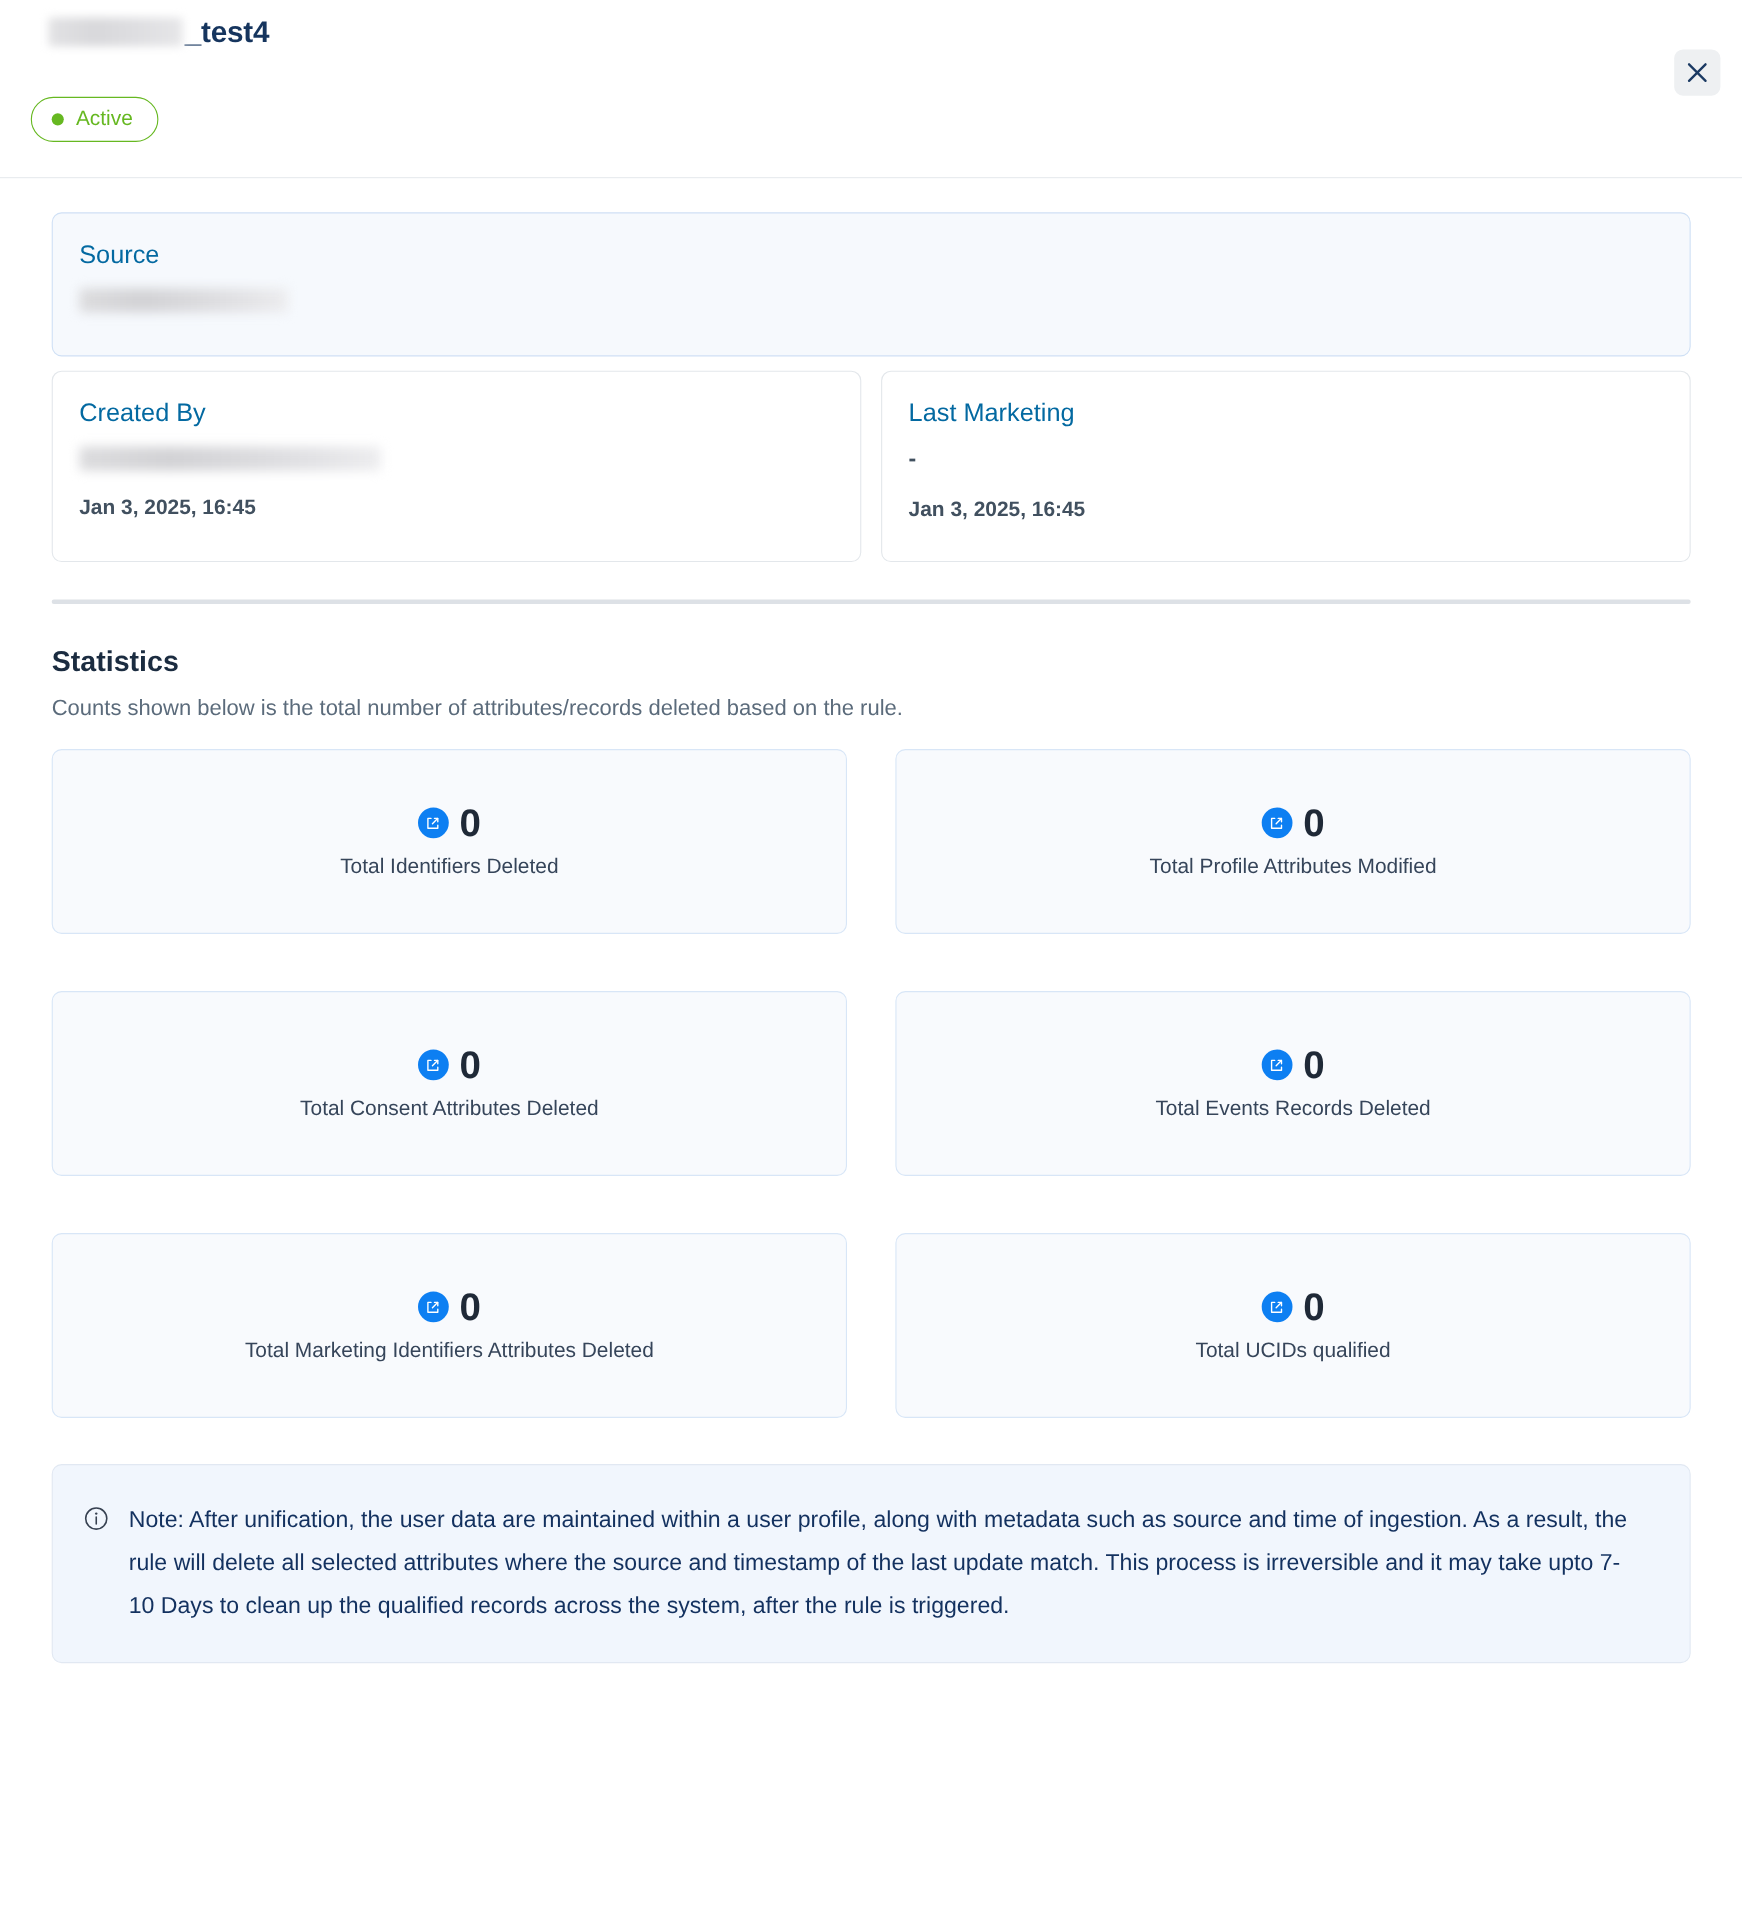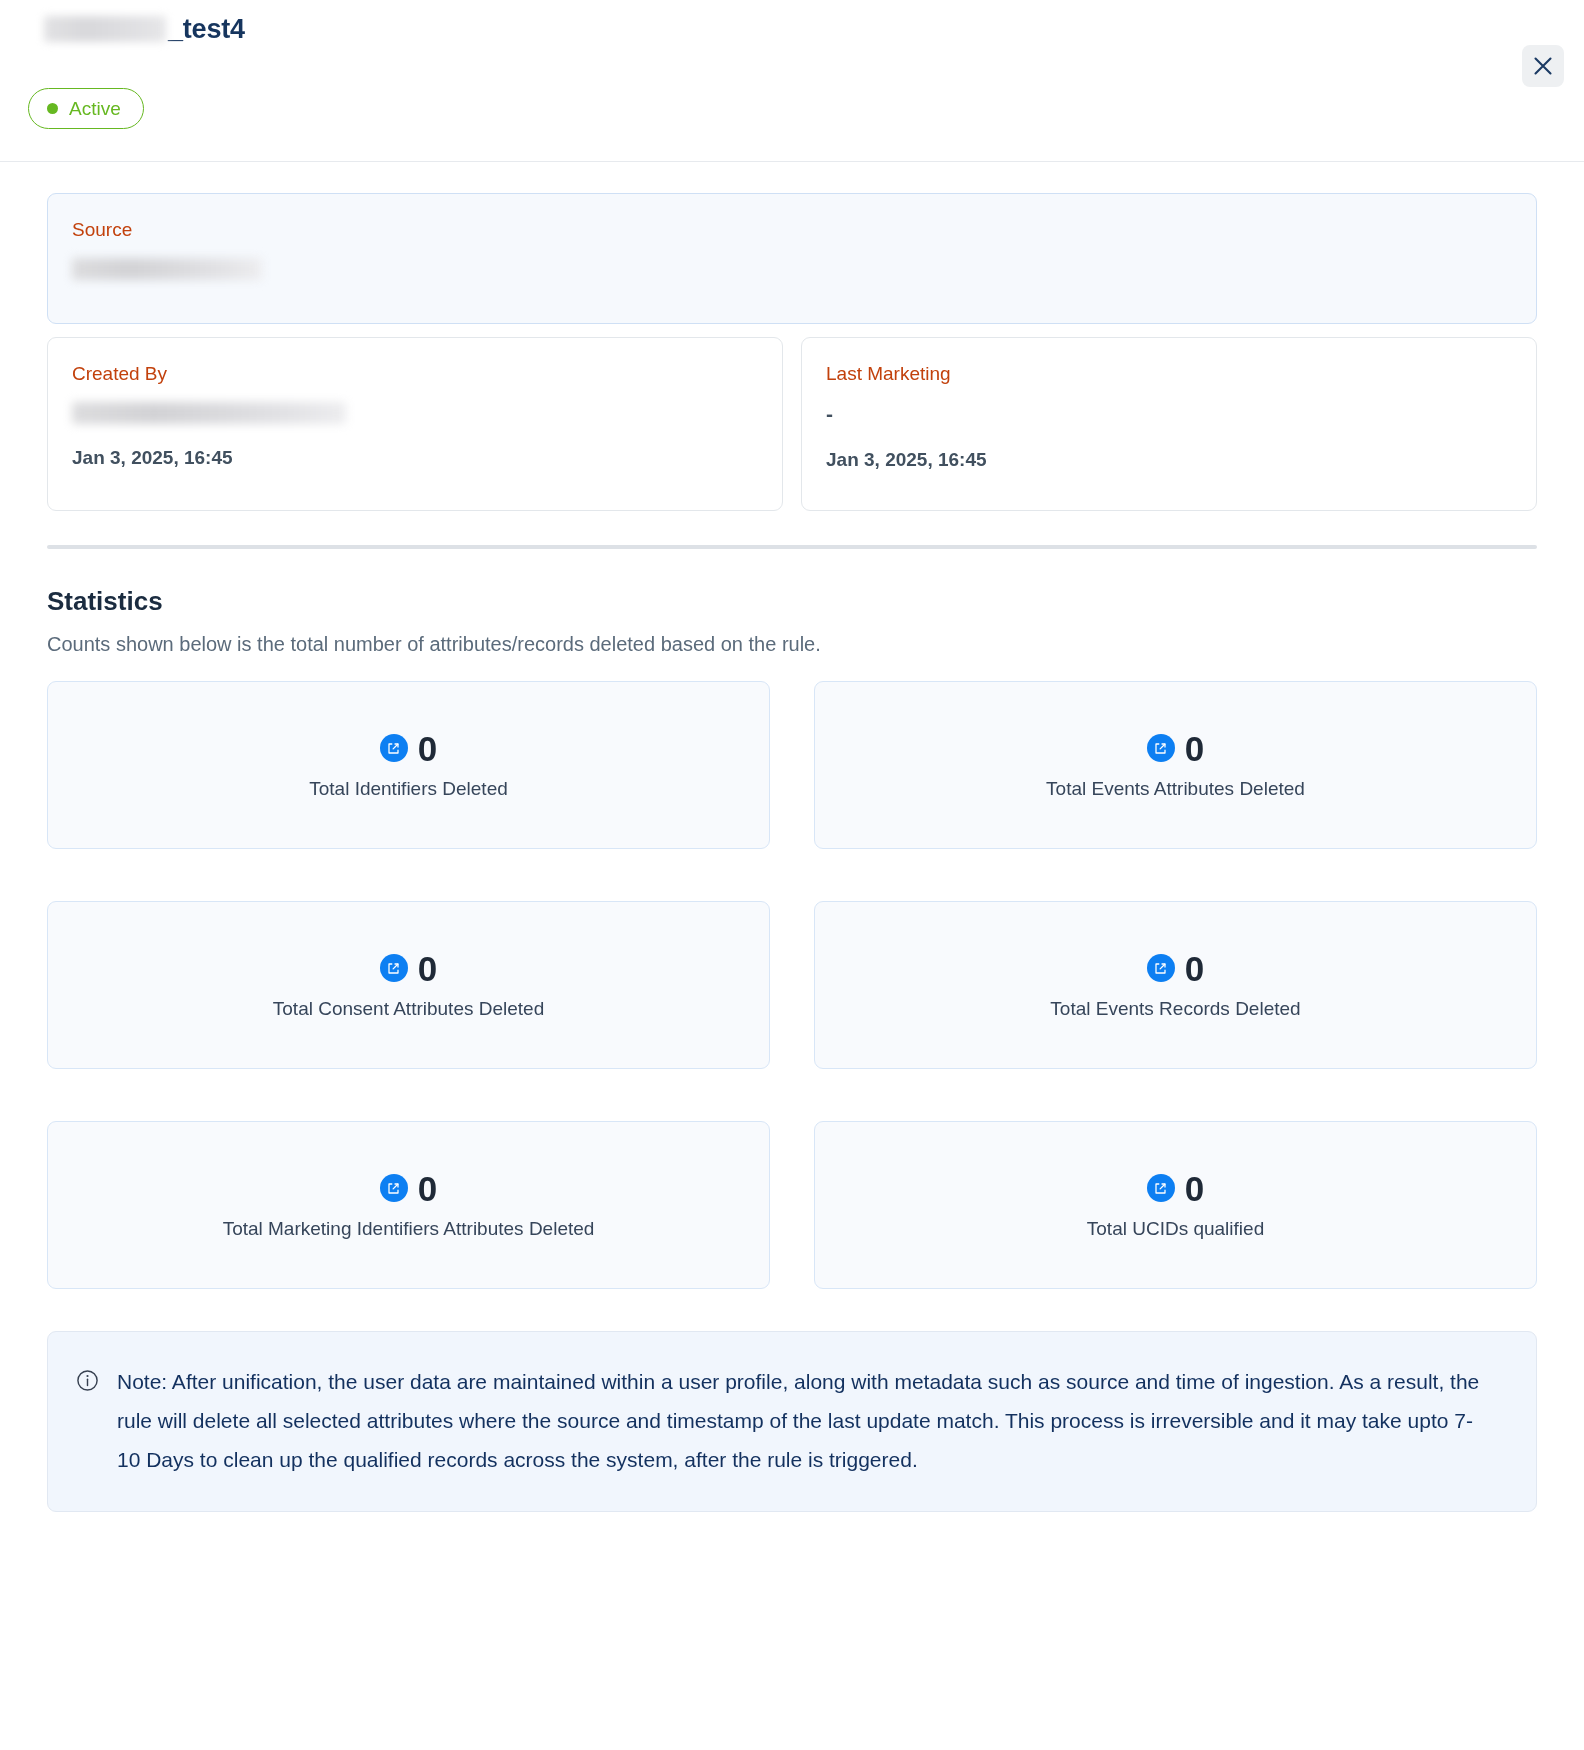--- a/index.html
+++ b/index.html
@@ -105,22 +105,22 @@
   
   .source-card {
     border: 1px solid #cfe0f5;
     border-radius: 9px;
     background: #f6f9fd;
     padding: 26px 24px 30px 24px;
     height: 131px;
   }
 
   .field-label {
-    font-size: 19px;
-    color: #c2410c;
+    font-size: 23px;
+    color: #0369a1;
     line-height: 1;
   }
 
   .redacted-bar {
     margin-top: 19px;
     height: 22px;
     border-radius: 3px;
     background: linear-gradient(90deg,#dcdcde 0%,#d2d2d5 30%,#dadadd 55%,#e3e3e6 80%,#ededef 100%);
     filter: blur(5px);
   }
@@ -331,21 +331,21 @@
         <div class="stat-value-row">
           <span class="ext-link-icon">
             <svg width="15" height="15" viewBox="0 0 16 16" fill="none">
               <path d="M6.2 3.2 H3.2 V12.8 H12.8 V9.8" stroke="#ffffff" stroke-width="1.35" stroke-linecap="round" stroke-linejoin="round"></path>
               <path d="M9.6 3.2 H12.8 V6.4" stroke="#ffffff" stroke-width="1.35" stroke-linecap="round" stroke-linejoin="round"></path>
               <path d="M12.6 3.4 L7.6 8.4" stroke="#ffffff" stroke-width="1.35" stroke-linecap="round"></path>
             </svg>
           </span>
           <span class="stat-value">0</span>
         </div>
-        <div class="stat-label">Total Events Attributes Deleted</div>
+        <div class="stat-label">Total Profile Attributes Modified</div>
       </div>
 
       <div class="stat-card">
         <div class="stat-value-row">
           <span class="ext-link-icon">
             <svg width="15" height="15" viewBox="0 0 16 16" fill="none">
               <path d="M6.2 3.2 H3.2 V12.8 H12.8 V9.8" stroke="#ffffff" stroke-width="1.35" stroke-linecap="round" stroke-linejoin="round"></path>
               <path d="M9.6 3.2 H12.8 V6.4" stroke="#ffffff" stroke-width="1.35" stroke-linecap="round" stroke-linejoin="round"></path>
               <path d="M12.6 3.4 L7.6 8.4" stroke="#ffffff" stroke-width="1.35" stroke-linecap="round"></path>
             </svg>

